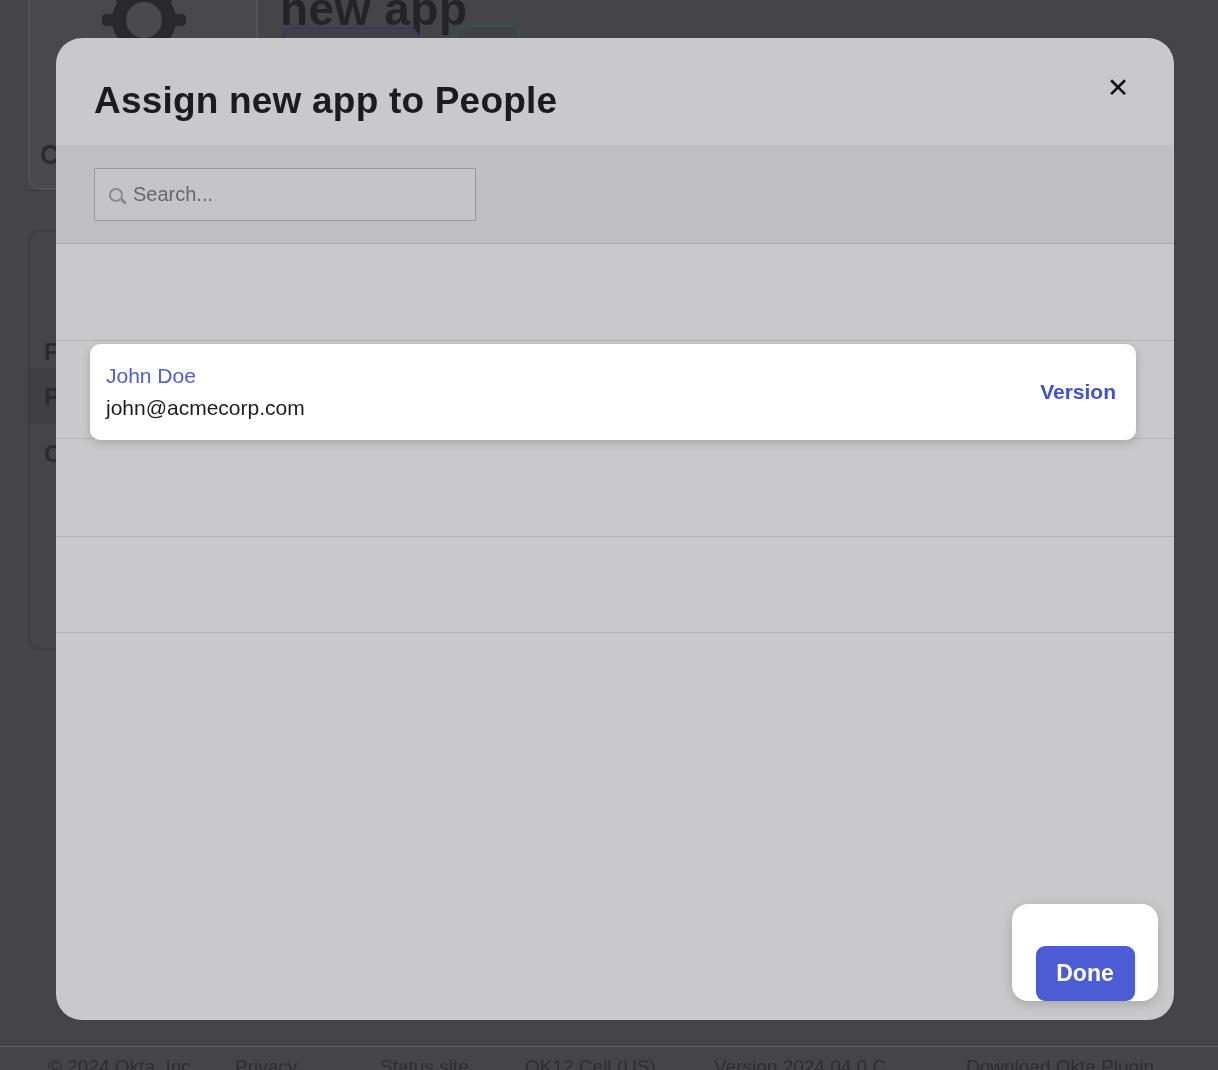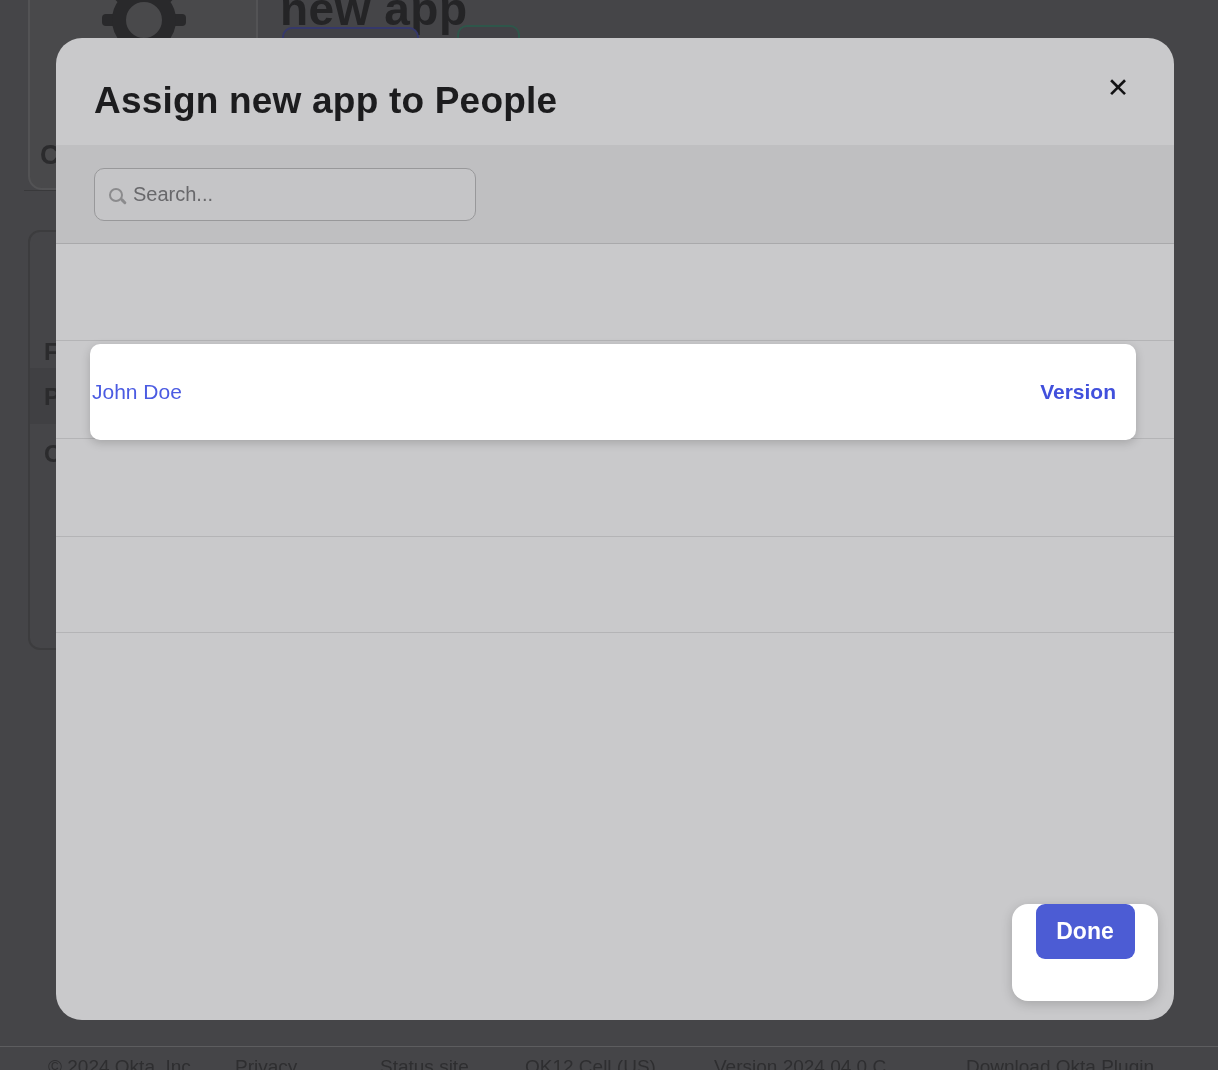--- a/index.html
+++ b/index.html
@@ -52,47 +52,47 @@
     background:var(--modal-bg);border-radius:26px;overflow:hidden;}
   .modal-title{position:absolute;left:38px;top:42px;font-size:37px;font-weight:bold;
     color:#1c1c1e;letter-spacing:.2px;}
   .modal-close{position:absolute;right:36px;top:30px;width:40px;height:40px;
     display:flex;align-items:center;justify-content:center;cursor:pointer;
     font-size:27px;color:#121214;background:none;border:none;line-height:1;}
 
   .search-band{position:absolute;left:0;top:107px;width:100%;height:99px;
     background:#bfbfc1;border-bottom:1px solid #a9a9ab;}
   .search-box{position:absolute;left:38px;top:23px;width:382px;height:53px;
-    border:1.5px solid #98989a;border-radius:10px;background:#c5c5c7;
+    border:1.5px solid #98989a;border-radius:1px;background:#c5c5c7;
     display:flex;align-items:center;padding:12px 14px;}
   .search-glyph{position:relative;width:14px;height:14px;border:2px solid #8b8b8d;
     border-radius:50%;flex:0 0 auto;margin-right:10px;}
   .search-glyph::after{content:"";position:absolute;width:2.5px;height:7px;background:#8b8b8d;
     right:-3px;bottom:-5px;transform:rotate(-45deg);border-radius:2px;}
   .search-box input{flex:1;background:transparent;border:none;outline:none;
     font-family:"Liberation Sans",sans-serif;font-size:20px;color:#58585b;}
   .search-box input::placeholder{color:#68686b;opacity:1;}
 
   .divider{position:absolute;left:0;width:100%;height:1px;background:#b4b4b6;}
   .dv1{top:302px;} .dv2{top:400px;} .dv3{top:498px;} .dv4{top:594px;}
 
   .person-row{position:absolute;left:34px;top:306px;width:1046px;height:96px;
     background:var(--spotlight-white);border-radius:10px;
     box-shadow:0 3px 10px rgba(0,0,0,.18);
-    display:flex;align-items:center;padding:0 20px 0 2px;}
+    display:flex;align-items:center;padding:0 20px 0 16px;}
   .person-col{display:flex;flex-direction:column;gap:8px;flex:1;min-width:0;}
   .person-name{font-size:21px;color:var(--link-blue);cursor:pointer;width:max-content;}
   .person-email{font-size:21px;color:#1d1d21;}
   .assign-link{font-size:21px;font-weight:bold;color:var(--assign-blue);
     background:none;border:none;cursor:pointer;font-family:"Liberation Sans",sans-serif;}
 
   .done-card{position:absolute;left:956px;top:866px;width:146px;height:97px;
     background:var(--spotlight-white);border-radius:16px;
     box-shadow:0 3px 12px rgba(0,0,0,.18);
-    display:flex;align-items:flex-start;justify-content:center;}
+    display:flex;align-items:flex-end;justify-content:center;}
   .done-btn{width:99px;height:55px;background:var(--accent-blue);color:#fff;
     border:none;border-radius:9px;font-size:23px;font-weight:bold;cursor:pointer;
     font-family:"Liberation Sans",sans-serif;}
 </style>
 </head>
 <body>
 
 <div class="screen">
 
   <div class="bg-page">
@@ -149,20 +149,21 @@
     </div>
 
     <div class="divider dv1"></div>
     <div class="divider dv2"></div>
     <div class="divider dv3"></div>
     <div class="divider dv4"></div>
 
     <div class="person-row">
       <div class="person-col">
         <span class="person-name">John Doe</span>
+        <span class="person-email">john@acmecorp.com</span>
       </div>
       <button class="assign-link">Version</button>
     </div>
 
     <div class="done-card">
       <button class="done-btn">Done</button>
     </div>
   </div>
 
 </div>

